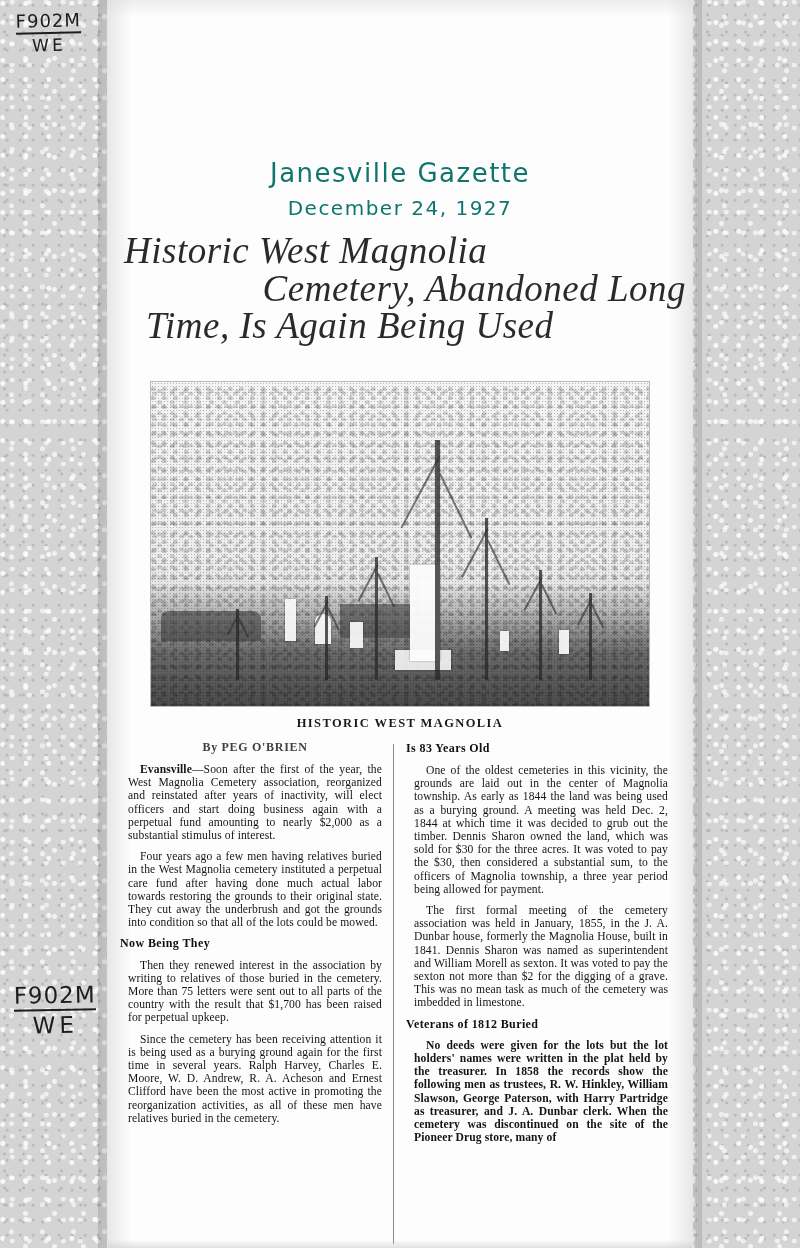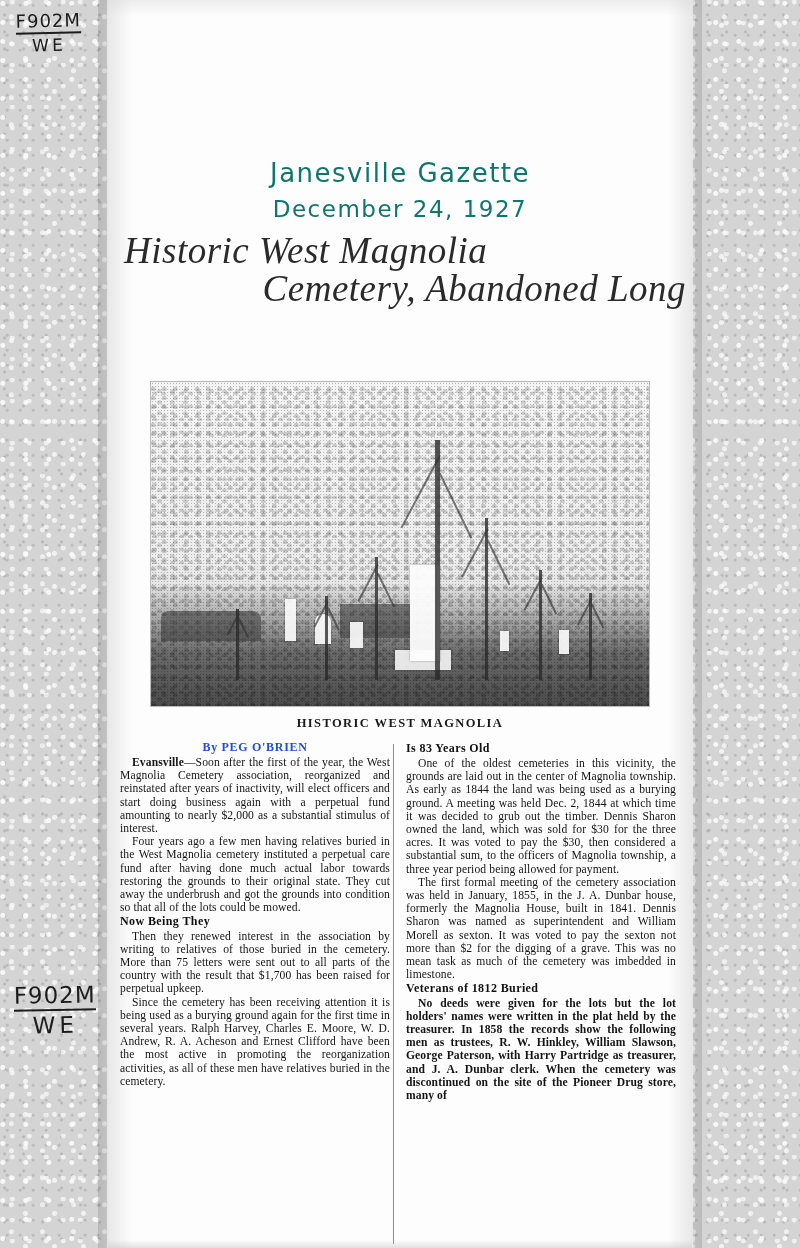--- a/index.html
+++ b/index.html
@@ -105,21 +105,21 @@
     font-family: "DejaVu Sans", sans-serif;
     color: #0f766e;
   }
   #paper-name {
     top: 158px;
     font-size: 26px;
     letter-spacing: 1.5px;
   }
   #issue-date {
     top: 196px;
-    font-size: 23px;
+    font-size: 20px;
     letter-spacing: 1.5px;
   }
 
   
   .headline {
     position: absolute;
     left: 10px;
     right: 6px;
     top: 232px;
     font-family: "Liberation Serif", serif;
@@ -269,37 +269,37 @@
   }
   .body-text {
     font-family: "Liberation Serif", serif;
     font-size: 11.6px;
     line-height: 13.2px;
     text-align: justify;
     color: #141414;
     letter-spacing: 0.1px;
   }
   .body-text p {
-    margin: 0;
+    margin: 8px;
     text-indent: 12px;
   }
   .subhead {
     font-weight: bold;
     font-size: 12px;
     letter-spacing: 0.4px;
     margin: 1px 0 1px 0;
     color: #101010;
   }
   .byline {
     text-align: center;
     font-weight: bold;
     font-size: 12px;
     letter-spacing: 0.7px;
     margin: 0 0 1px 0;
-    color: #1d4ed8;
+    color: #404040;
   }
   .dateline { font-weight: bold; }
   .heavy { font-weight: bold; }
 
   
   .bottom-crop {
     position: absolute;
     left: 0; right: 0; bottom: 0;
     height: 8px;
     background: linear-gradient(to bottom, rgba(253,253,253,0), rgba(200,200,200,.55));
@@ -312,20 +312,21 @@
 <div class="scan">
 
   <div class="clipping">
 
     <div class="masthead" id="paper-name">Janesville Gazette</div>
     <div class="masthead" id="issue-date">December 24, 1927</div>
 
     <div class="headline">
       <span class="hl hl-1">Historic  West  Magnolia</span>
       <span class="hl hl-2">Cemetery, Abandoned Long</span>
+      <span class="hl hl-3">Time, Is Again Being Used</span>
     </div>
 
     <div class="photo-wrap">
       <div class="photo"></div>
       <div class="photo-noise"></div>
 
       <div class="hedge" id="hedge-left"></div>
       <div class="hedge" id="hedge-mid"></div>
 
       <div class="stone" id="stone-e"></div>

